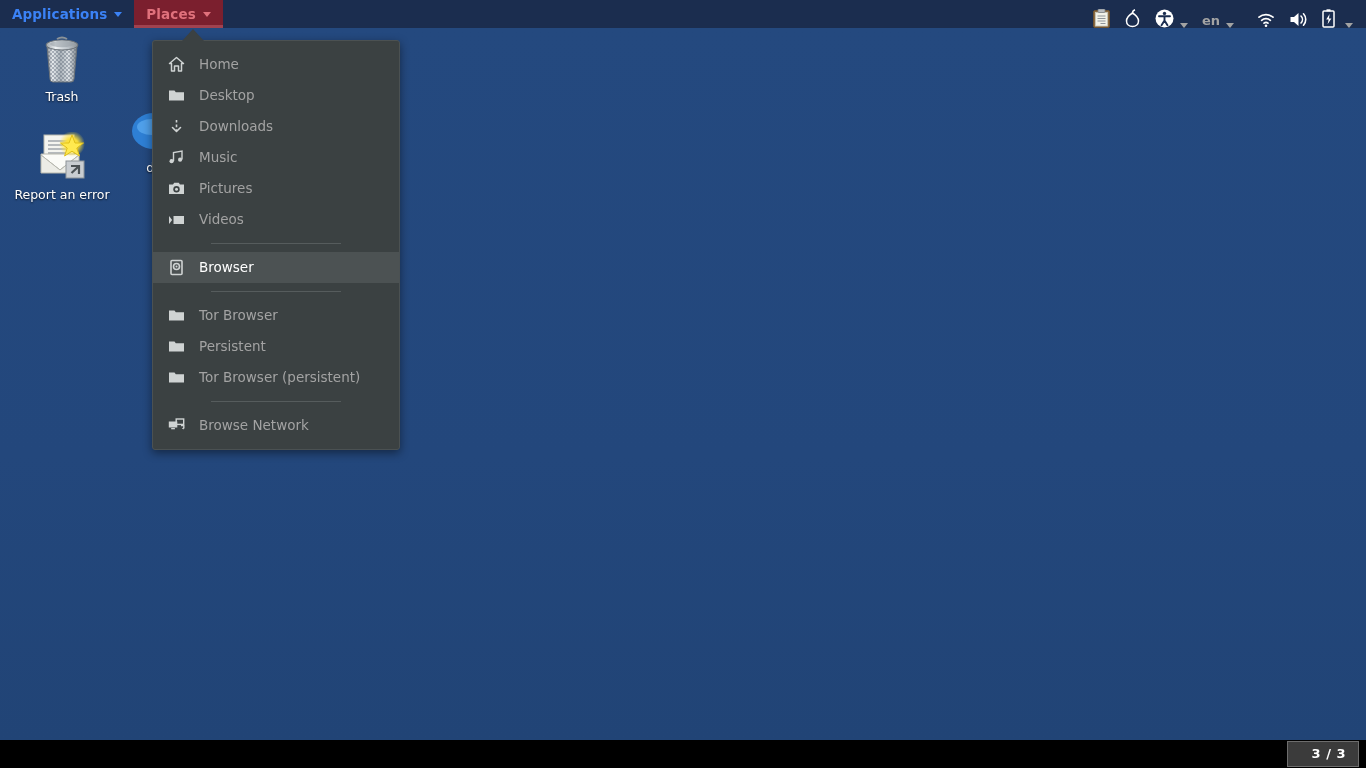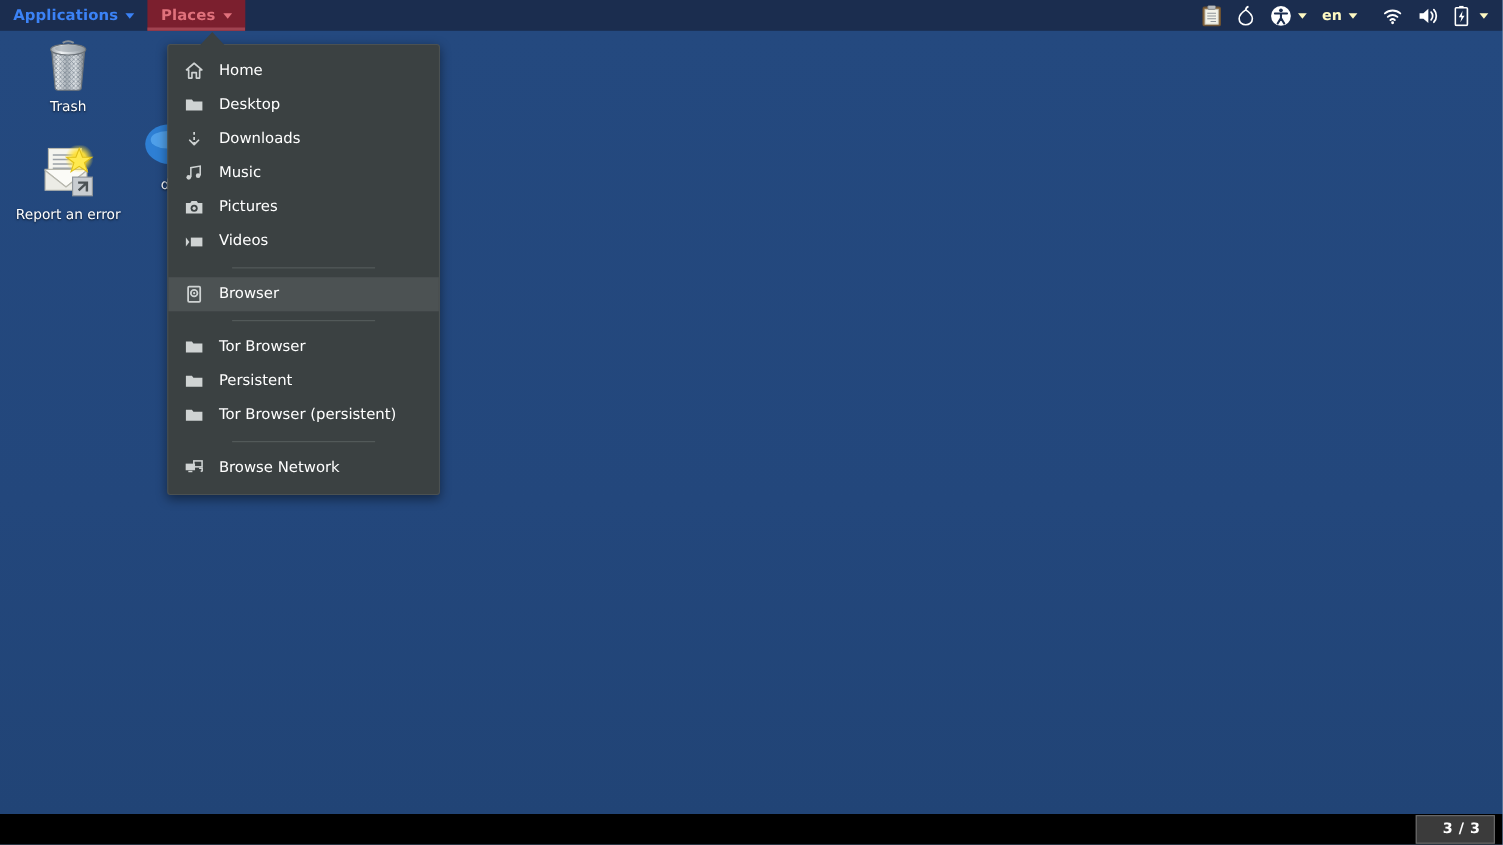--- a/index.html
+++ b/index.html
@@ -95,25 +95,25 @@
   .caret {
     width: 0; height: 0;
     border-left: 4.5px solid transparent;
     border-right: 4.5px solid transparent;
     border-top: 5px solid currentColor;
     display: inline-block;
   }
 
   .tray-item {
     display: flex;
-    align-items: center;
+    align-items: flex-end;
     justify-content: center;
     height: 28px;
     padding: 0 7px;
-    color: #fef9c3;
+    color: #a3a3a3;
   }
   .tray-item.lang { font-size: 13px; font-weight: bold; gap:6px; }
   .tray-item svg { display: block; }
 
   #clock {
     position: absolute;
     left: 0; top: 0;
     width: 1366px; height: 28px;
     display: flex; align-items: center; justify-content: center;
     font-size: 13.5px; font-weight: bold; color: #f0f3f7;
@@ -140,21 +140,21 @@
     border-left: 11px solid transparent;
     border-right: 11px solid transparent;
     border-bottom: 12px solid #3b4142;
     z-index: 61;
   }
   .menu-item {
     display: flex;
     align-items: center;
     height: 31px;
     padding: 0 10px 0 0;
-    color: #ffffff;
+    color: #a3a3a3;
     font-size: 13.5px;
   }
   .menu-item.selected { background: #4c5253; color: #ffffff; }
   .menu-item .mi-icon {
     width: 46px;
     display: flex;
     align-items: center;
     justify-content: center;
     color: #cfd3d3;
     flex: none;

